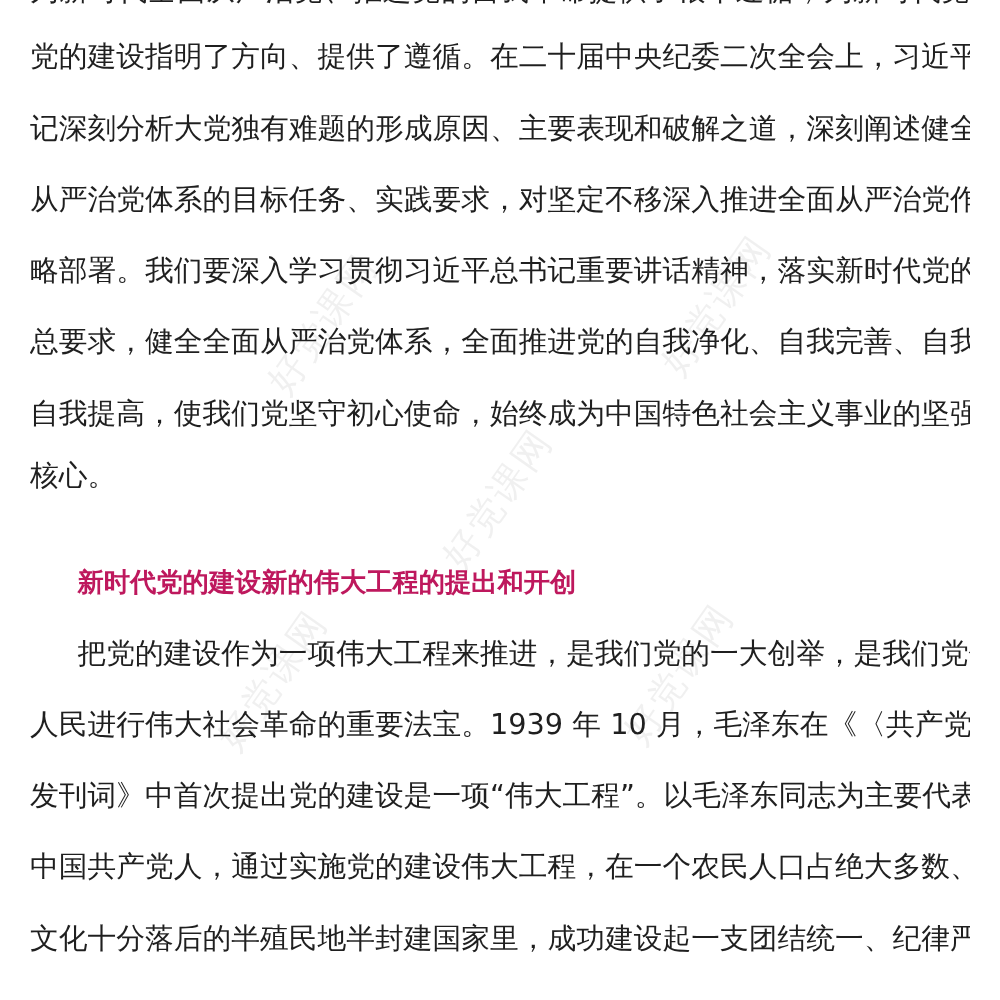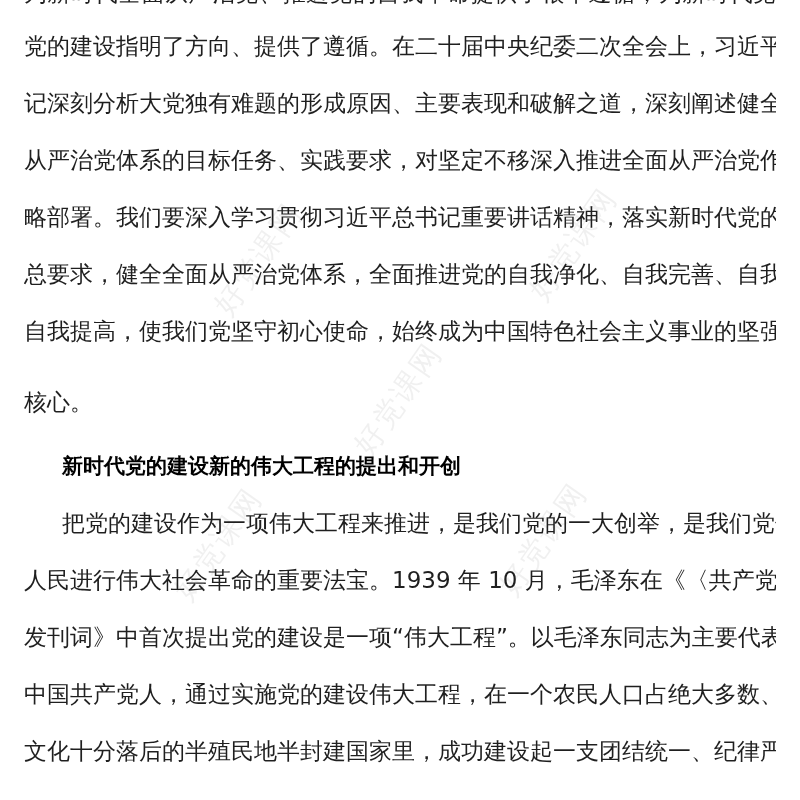--- a/index.html
+++ b/index.html
@@ -39,21 +39,21 @@
       left: 62px;
       width: 714px;
     }
     .heading {
       position: absolute;
       left: 62px;
       font-size: 21px;
       line-height: 30px;
       font-weight: bold;
       white-space: nowrap;
-      color: #000000;
+      color: #be185d;
     }
     .cut-line {
       position: absolute;
       left: 24px;
       width: 752px;
       top: -22px;
       font-size: 23px;
       line-height: 30px;
       white-space: nowrap;
       overflow: hidden;
@@ -84,21 +84,21 @@
   <div class="watermark" style="left:490px; top:580px;">好党课网</div>
 
   <div class="cut-line">为新时代全面从严治党、推进党的自我革命提供了根本遵循，为新时代党</div>
 
   <div class="line" style="top:31px;">党的建设指明了方向、提供了遵循。在二十届中央纪委二次全会上，习近平总书</div>
   <div class="line" style="top:88px;">记深刻分析大党独有难题的形成原因、主要表现和破解之道，深刻阐述健全全面</div>
   <div class="line" style="top:145px;">从严治党体系的目标任务、实践要求，对坚定不移深入推进全面从严治党作出战</div>
   <div class="line" style="top:202px;">略部署。我们要深入学习贯彻习近平总书记重要讲话精神，落实新时代党的建设</div>
   <div class="line" style="top:259px;">总要求，健全全面从严治党体系，全面推进党的自我净化、自我完善、自我革新、</div>
   <div class="line" style="top:316px;">自我提高，使我们党坚守初心使命，始终成为中国特色社会主义事业的坚强领导</div>
-  <div class="line last" style="top:387px;">核心。</div>
+  <div class="line last" style="top:366px;">核心。</div>
 
   <div class="heading" style="top:451px;">新时代党的建设新的伟大工程的提出和开创</div>
 
   <div class="line indent" style="top:508px;">把党的建设作为一项伟大工程来推进，是我们党的一大创举，是我们党领导</div>
   <div class="line" style="top:565px;">人民进行伟大社会革命的重要法宝。1939 年 10 月，毛泽东在《〈共产党人〉</div>
   <div class="line" style="top:622px;">发刊词》中首次提出党的建设是一项“伟大工程”。以毛泽东同志为主要代表的</div>
   <div class="line" style="top:679px;">中国共产党人，通过实施党的建设伟大工程，在一个农民人口占绝大多数、经济</div>
   <div class="line" style="top:736px;">文化十分落后的半殖民地半封建国家里，成功建设起一支团结统一、纪律严明、</div>
 
 </div>

